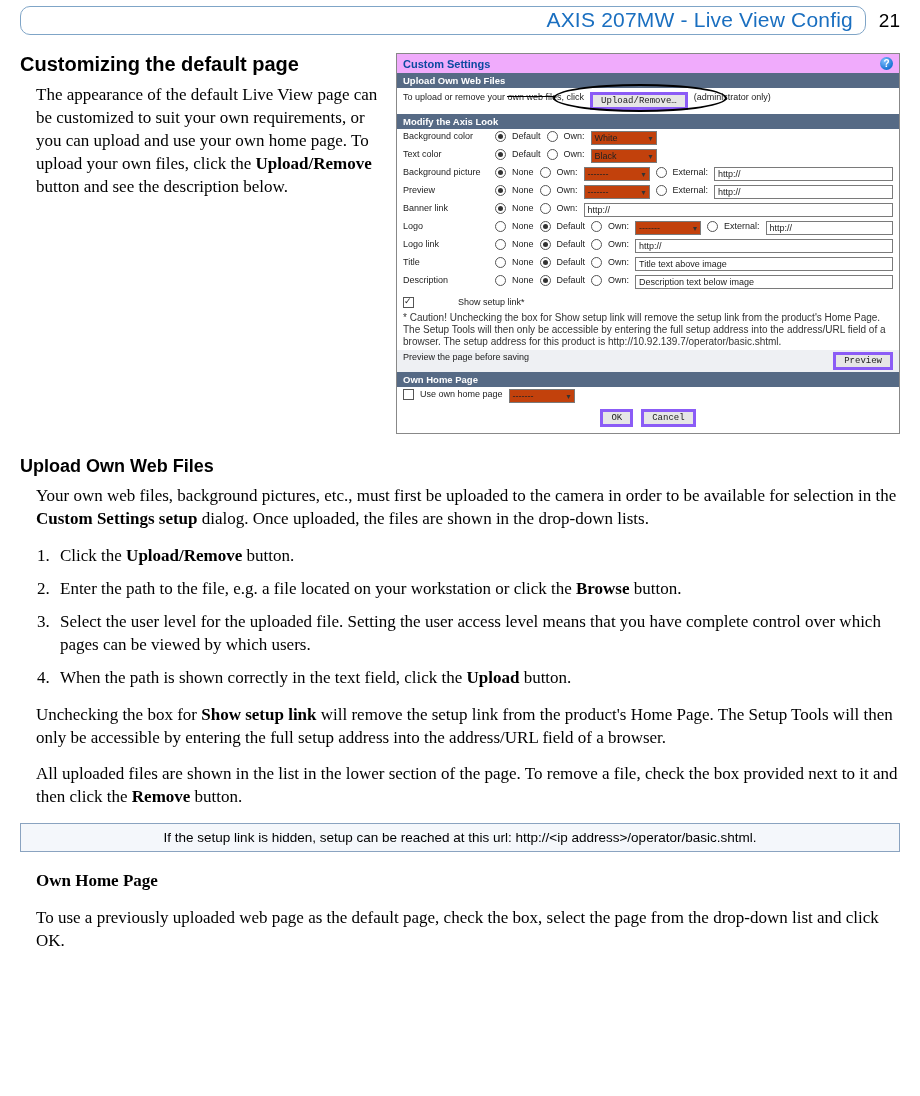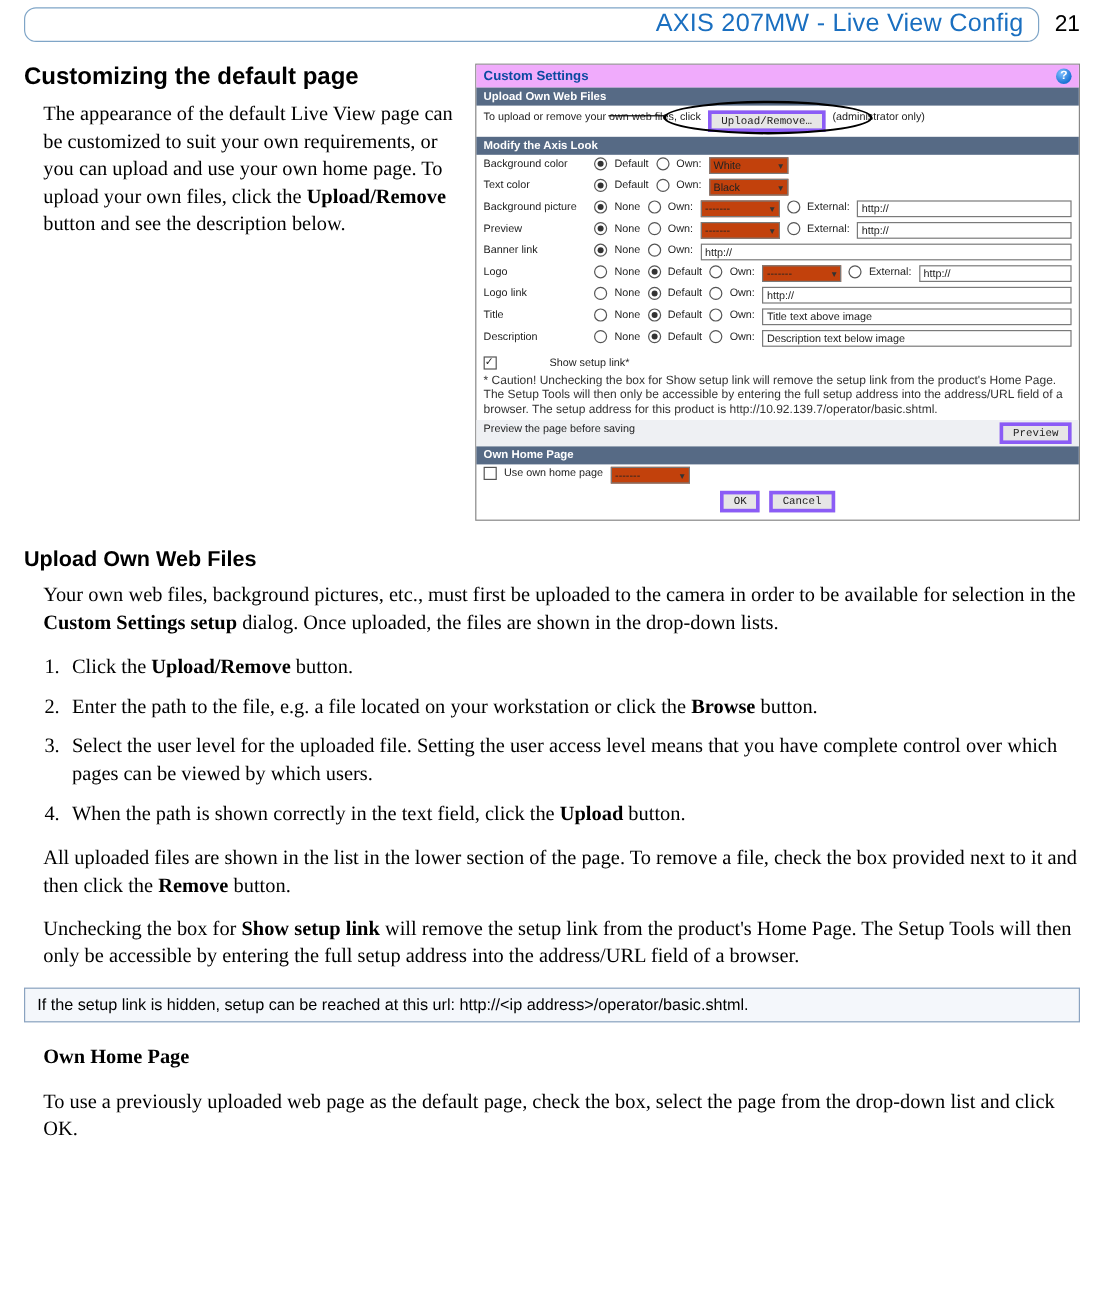--- a/index.html
+++ b/index.html
@@ -76,20 +76,21 @@
     margin: 0 0 10px 0;
     padding-left: 6px;
     line-height: 1.35;
   }
   .note-box {
     border: 1px solid #8aa3c0;
     background: #f4f7fb;
     padding: 6px 10px;
     font-family: "Trebuchet MS", Arial, sans-serif;
     font-size: 13.5px;
+    text-align: center;
     margin: 6px 0 18px 0;
   }
 
   
   .shot {
     border: 1px solid #888;
     font-family: Arial, Helvetica, sans-serif;
     font-size: 9px;
     color: #222;
     background: #fff;
@@ -305,25 +306,25 @@
   </p>
 
   <ol class="steps">
     <li><span>Click the </span><span class="b">Upload/Remove</span><span> button.</span></li>
     <li><span>Enter the path to the file, e.g. a file located on your workstation or click the </span><span class="b">Browse</span><span> button.</span></li>
     <li>Select the user level for the uploaded file. Setting the user access level means that you have complete control over which pages can be viewed by which users.</li>
     <li><span>When the path is shown correctly in the text field, click the </span><span class="b">Upload</span><span> button.</span></li>
   </ol>
 
   <p>
+    <span>Unchecking the box for </span><span class="b">Show setup link</span><span> will remove the setup link from the product's Home Page. The Setup Tools will then only be accessible by entering the full setup address into the address/URL field of a browser.</span>
+  </p>
+
+  <p>
     <span>All uploaded files are shown in the list in the lower section of the page. To remove a file, check the box provided next to it and then click the </span><span class="b">Remove</span><span> button.</span>
   </p>
 
-  <p>
-    <span>Unchecking the box for </span><span class="b">Show setup link</span><span> will remove the setup link from the product's Home Page. The Setup Tools will then only be accessible by entering the full setup address into the address/URL field of a browser.</span>
-  </p>
-
   <div class="note-box">If the setup link is hidden, setup can be reached at this url: http://&lt;ip address&gt;/operator/basic.shtml.</div>
 
   <p class="b" style="font-family:Georgia,serif;">Own Home Page</p>
   <p>To use a previously uploaded web page as the default page, check the box, select the page from the drop-down list and click OK.</p>
 
 </div>
 
 </body></html>

